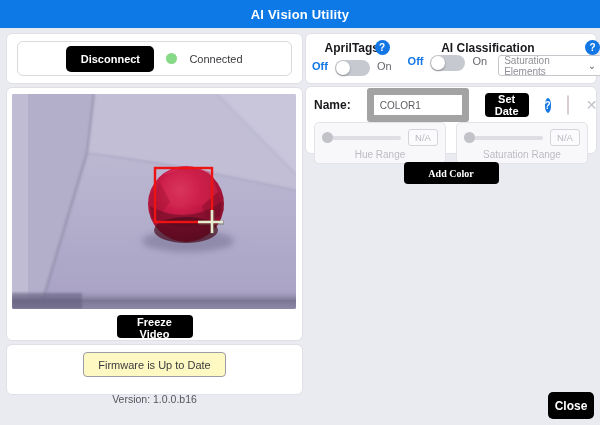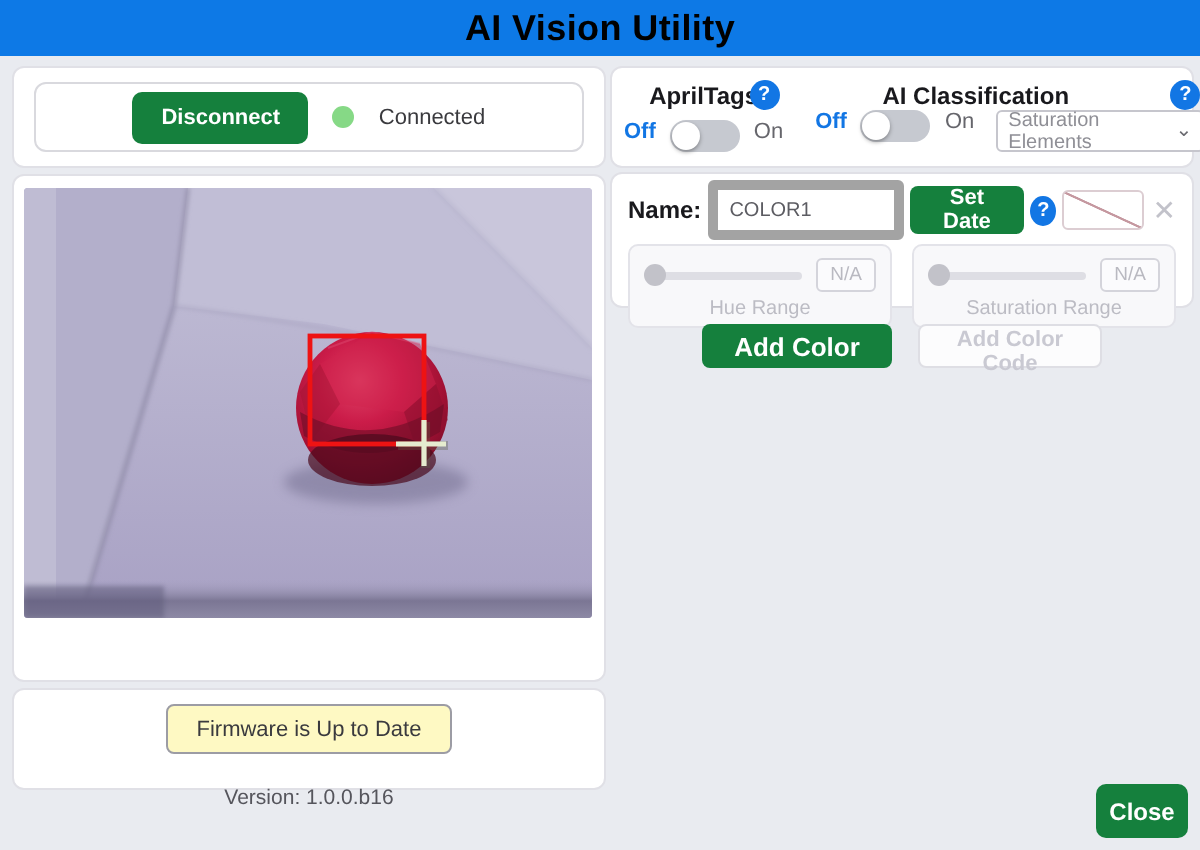--- a/index.html
+++ b/index.html
@@ -1,27 +1,27 @@
 <!DOCTYPE html>
 <html><head>
 <meta charset="utf-8">
 <style>
   html,body{margin:0;padding:0;}
   body{width:600px;height:425px;font-family:"Liberation Sans",sans-serif;-webkit-font-smoothing:antialiased;}
   .app{position:relative;width:600px;height:425px;background:#e9ebf0;overflow:hidden;}
 
   .titlebar{position:absolute;left:0;top:0;width:600px;height:28px;background:#0d79e6;
     display:flex;align-items:center;justify-content:center;}
-  .titlebar span{color:#000000;font-size:18px;font-weight:bold;letter-spacing:.2px;}
+  .titlebar span{color:#ffffff;font-size:13px;font-weight:bold;letter-spacing:.2px;}
 
   .card{position:absolute;background:#fff;border:1px solid #e0e0e6;border-radius:6px;box-sizing:border-box;}
 
   
   button{font-family:"Liberation Sans",sans-serif;cursor:pointer;}
-  .btn-blue{background:#15803d;color:#fff;border:none;border-radius:4px;font-weight:bold;}
+  .btn-blue{background:#000000;color:#fff;border:none;border-radius:4px;font-weight:bold;}
   .btn-gray{background:#fef9c3;color:#3a3a3e;border:1px solid #9c9ca4;border-radius:4px;}
   .btn-disabled{background:#fcfcfd;color:#c9c9d2;border:1px solid #dedee4;border-radius:4px;font-weight:bold;cursor:default;}
 
   
   .connect-card{left:6px;top:33px;width:297px;height:51px;padding:7px 10px;}
   .connect-inner{border:1px solid #d9d9de;border-radius:6px;height:100%;box-sizing:border-box;
     display:flex;align-items:center;justify-content:center;gap:12px;}
   .disconnect{width:88px;height:26px;font-size:11px;border-radius:5px;}
   .dot{width:11px;height:11px;border-radius:50%;background:#86d986;}
   .status-text{font-size:11px;color:#3a3a3e;}
@@ -52,40 +52,40 @@
   .off-label{font-size:11px;color:#1276e4;font-weight:bold;}
   .on-label{font-size:11px;color:#66666c;}
   .toggle{width:35px;height:16px;background:#c6c9d0;border-radius:9px;position:relative;cursor:pointer;flex:none;}
   .knob{position:absolute;left:1px;top:1px;width:14px;height:14px;background:#fff;border-radius:50%;
     box-shadow:0 1px 2px rgba(0,0,0,.35);}
   .select{height:19px;border:1px solid #c6c6cd;border-radius:3px;background:#fff;display:flex;align-items:center;
     justify-content:space-between;padding:0 5px;font-size:10px;color:#8f8f96;width:92px;box-sizing:content-box;cursor:pointer;margin-left:4px;}
   .chevron{font-size:10px;color:#6a6a70;line-height:0.6;}
 
   .name-card{left:305px;top:86px;width:292px;height:68px;padding:6px 8px;}
-  .name-row{display:flex;align-items:center;gap:3px;height:24px;}
+  .name-row{display:flex;align-items:center;gap:16px;height:24px;}
   .name-label{font-size:12px;font-weight:bold;color:#19191d;}
-  .name-input{width:76px;height:20px;border:5px solid #a3a3a3;border-radius:3px;font-size:10px;color:#5c5c62;
+  .name-input{width:76px;height:20px;border:7px solid #a3a3a3;border-radius:3px;font-size:10px;color:#5c5c62;
     padding:0 6px;font-family:"Liberation Sans",sans-serif;}
   .setcolor{height:24px;padding:0 10px;font-size:11px;}
   .swatch{width:48px;height:20px;border:1px solid #dccdd2;border-radius:3px;box-sizing:border-box;
     background:linear-gradient(to top right,#fff 47.5%,#c598a0 48.5%,#c598a0 51%,#fff 52%);}
   .xicon{font-size:14px;color:#c2c2ca;margin-left:1px;cursor:pointer;}
 
   .sliders-row{display:flex;gap:10px;margin-top:5px;}
   .slider-box{flex:1;border:1px solid #e3e3e9;border-radius:5px;background:#f8f8fa;padding:6px 7px 3px;}
   .slider-top{display:flex;align-items:center;}
   .knob-dot{width:11px;height:11px;border-radius:50%;background:#c2c2c9;position:relative;z-index:1;flex:none;}
   .track{flex:1;height:4px;background:#dedee4;border-radius:2px;margin-left:-4px;margin-right:7px;}
   .na-box{min-width:24px;height:15px;border:1px solid #d4d4db;border-radius:3px;font-size:9.5px;color:#b9b9c1;
     display:flex;align-items:center;justify-content:center;background:#fbfbfd;padding:0 2px;}
   .slider-label{text-align:center;font-size:10px;color:#bcbcc4;margin-top:3px;}
 
   .add-row{position:absolute;left:305px;top:162px;width:292px;display:flex;justify-content:center;gap:13px;}
-  .addcolor{width:95px;height:22px;font-size:13px;}
+  .addcolor{width:95px;height:22px;font-size:10px;font-family:Liberation Serif, serif;}
   .addcode{width:92px;height:22px;font-size:11px;}
 
   .close{position:absolute;right:6px;bottom:6px;width:46px;height:27px;font-size:12px;border-radius:5px;margin-left:40px;}
 </style>
 </head>
 <body>
 
 <div class="app">
 
   <div class="titlebar">
@@ -154,20 +154,21 @@
         </g>
 
         <rect x="143" y="74" width="57" height="54" fill="none" stroke="#ee1313" stroke-width="2.4"></rect>
 
         <g>
           <path d="M187,128.8 H212 M200.8,117 V140" stroke="#5f6148" stroke-width="4.5" opacity="0.35" fill="none"></path>
           <path d="M186,128 H211 M200,116 V139" stroke="#e6eccf" stroke-width="2.6" fill="none"></path>
         </g>
       </svg>
     </div>
+    <button class="btn-blue freeze">Freeze Video</button>
   </div>
 
   <div class="card firmware-card">
     <button class="btn-gray fw-btn">Firmware is Up to Date</button>
     <div class="version">Version: 1.0.0.b16</div>
   </div>
 
   <div class="card modes-card">
     <div class="mode-section apriltags">
       <div class="mode-header">
@@ -226,17 +227,16 @@
           <span class="track"></span>
           <span class="na-box">N/A</span>
         </div>
         <div class="slider-label">Saturation Range</div>
       </div>
     </div>
   </div>
 
   <div class="add-row">
     <button class="btn-blue addcolor">Add Color</button>
-    <button class="btn-disabled addcode">Add Color Code</button>
   </div>
 
   <button class="btn-blue close">Close</button>
 </div>
 
 </body></html>

